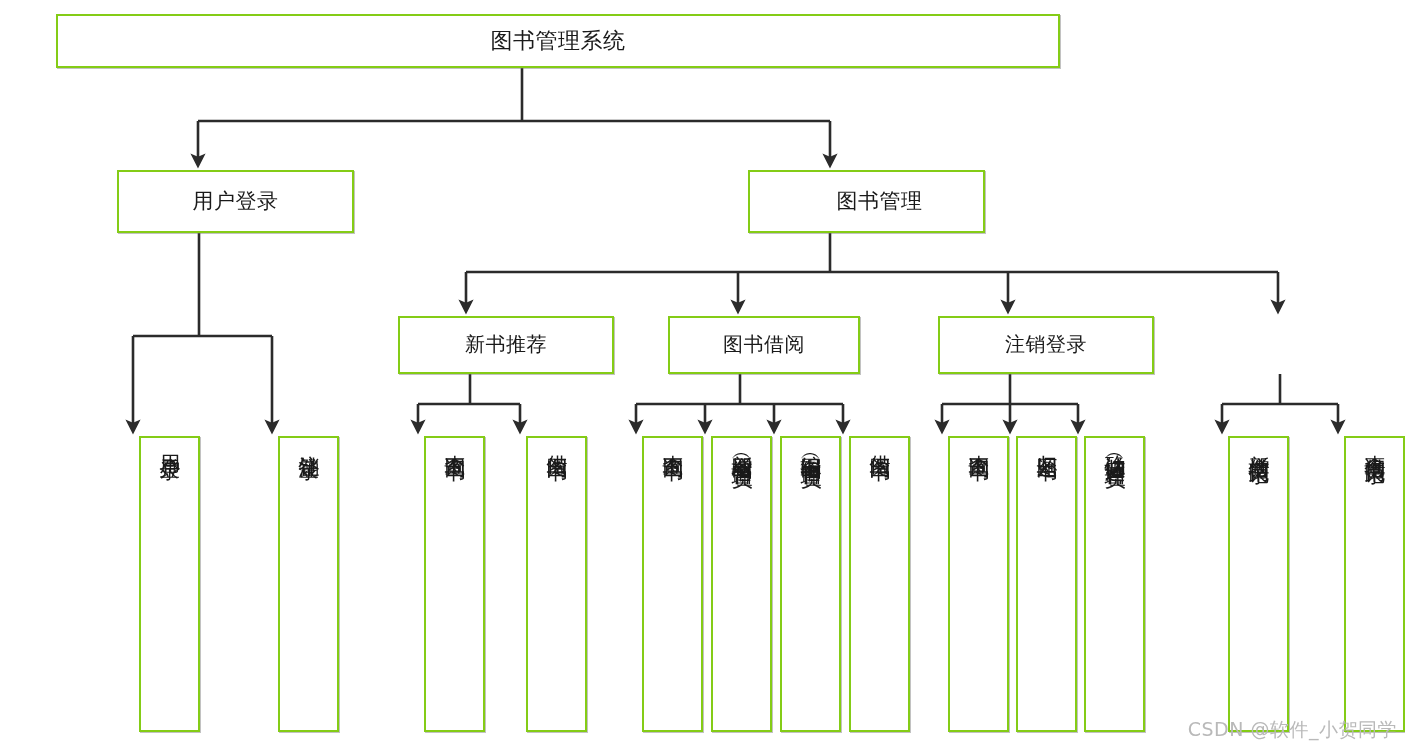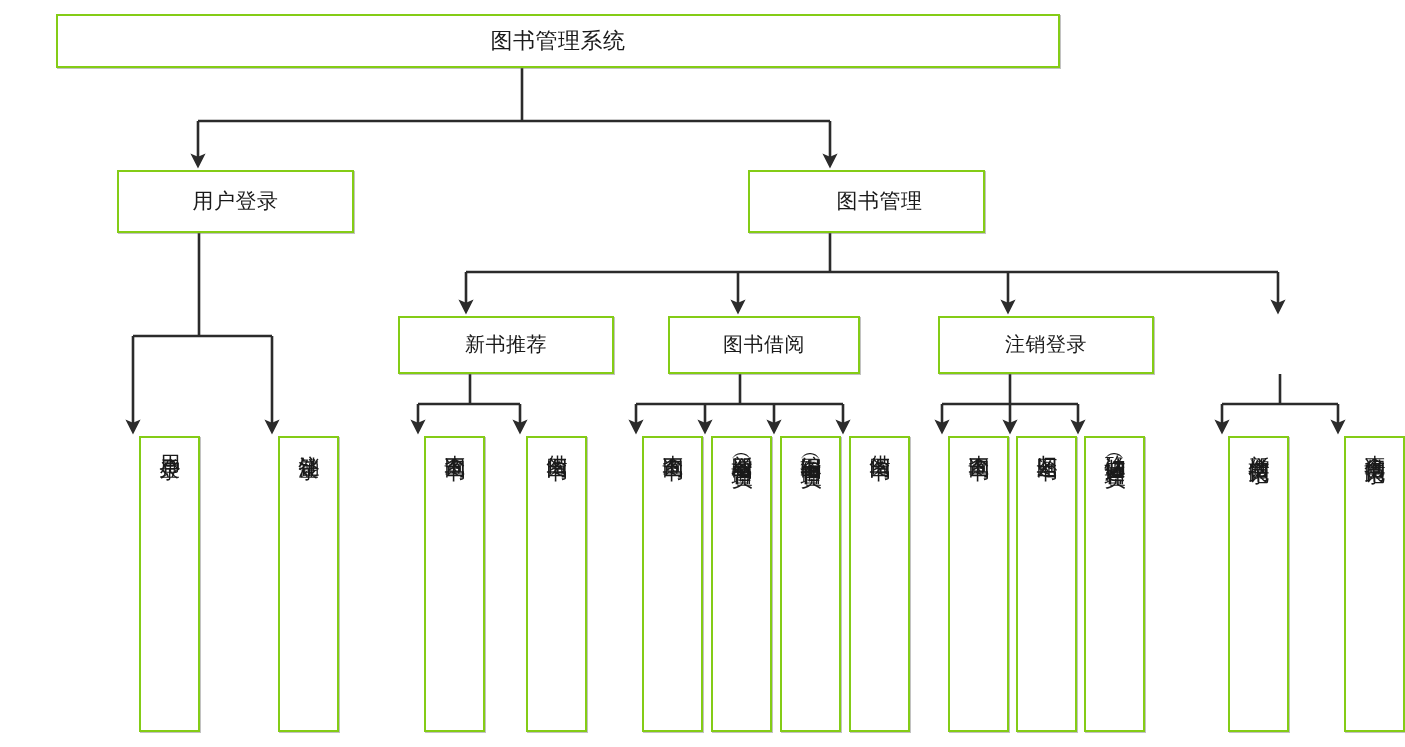--- a/index.html
+++ b/index.html
@@ -201,14 +201,15 @@
   </div>
 
   <div class="node vertical leaf" style="left:1192px; top:436px; width:61px; height:296px;">
     <span class="label">新增借阅记录</span>
   </div>
 
   <div class="node vertical leaf" style="left:1308px; top:436px; width:61px; height:296px;">
     <span class="label">查询借阅记录</span>
   </div>
 
+  <div class="watermark">CSDN @软件_小贺同学</div>
 
 </div>
 
 </body></html>

